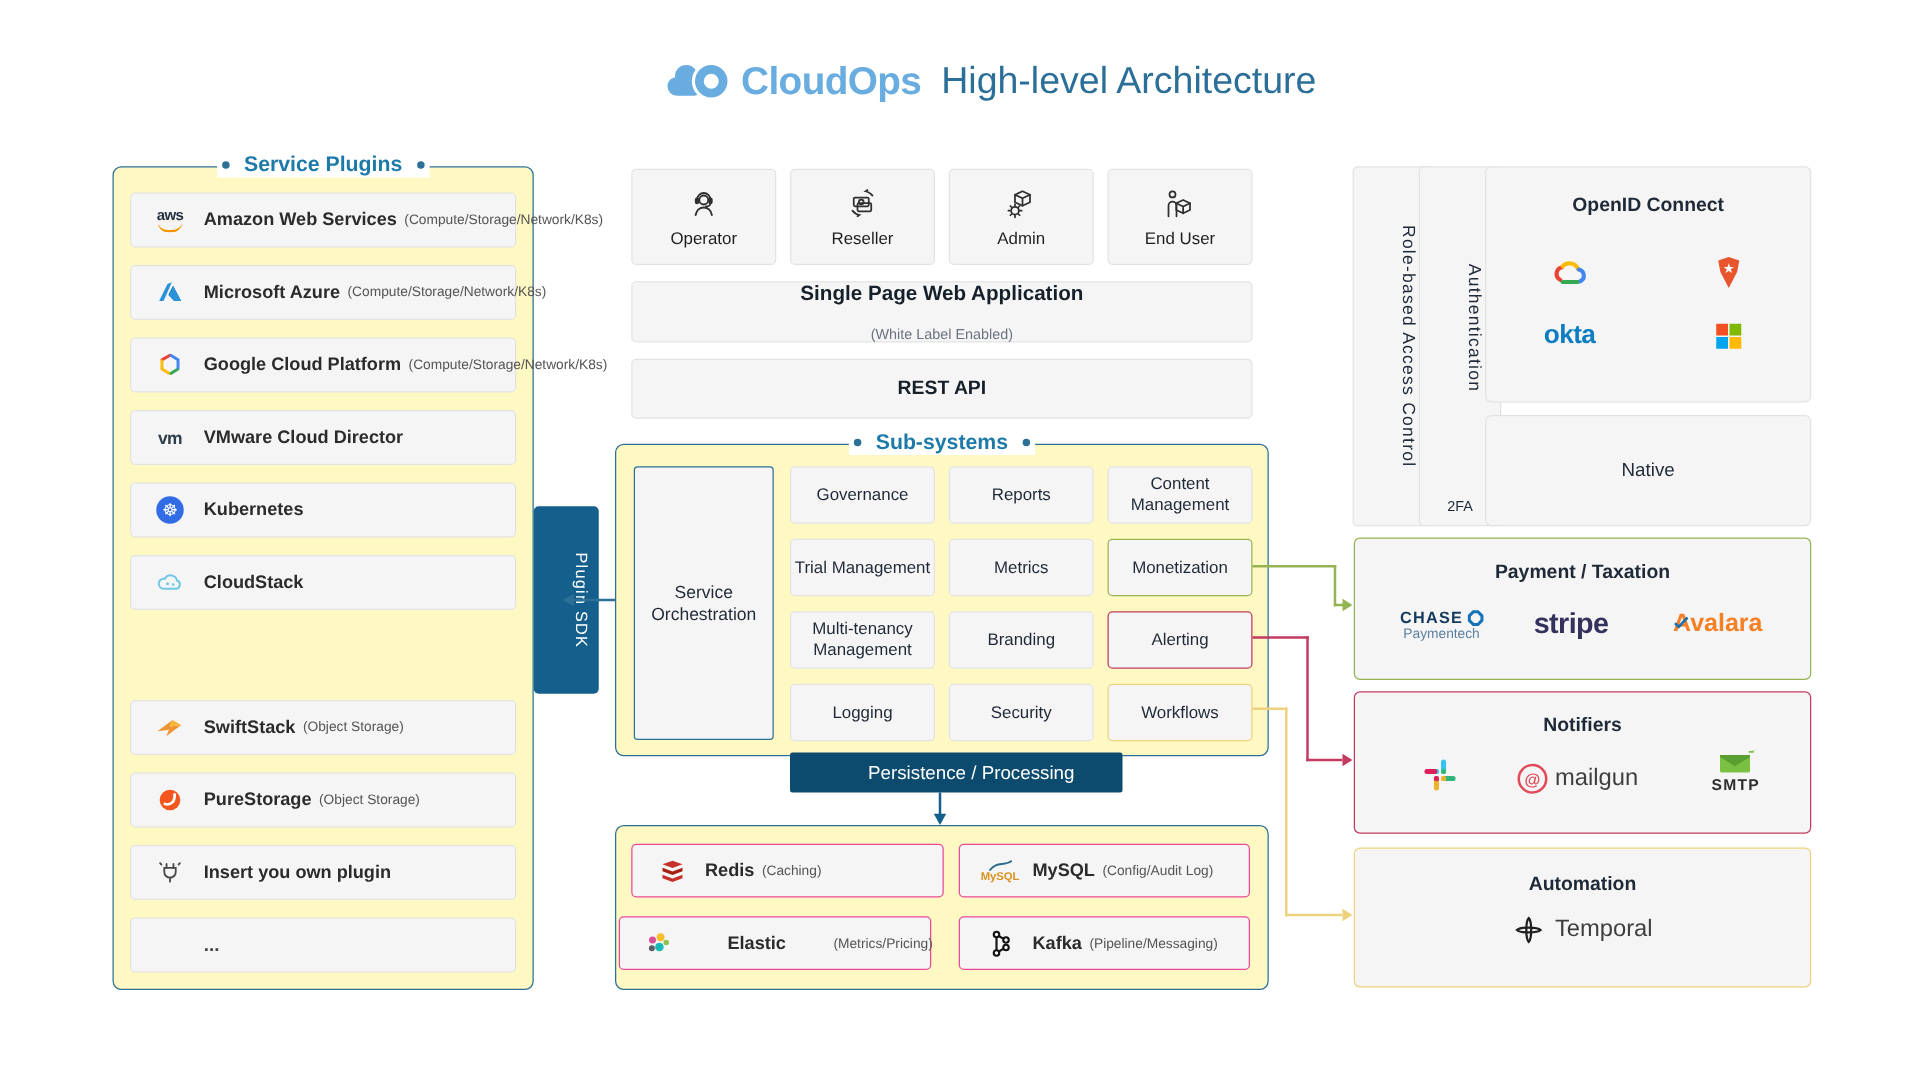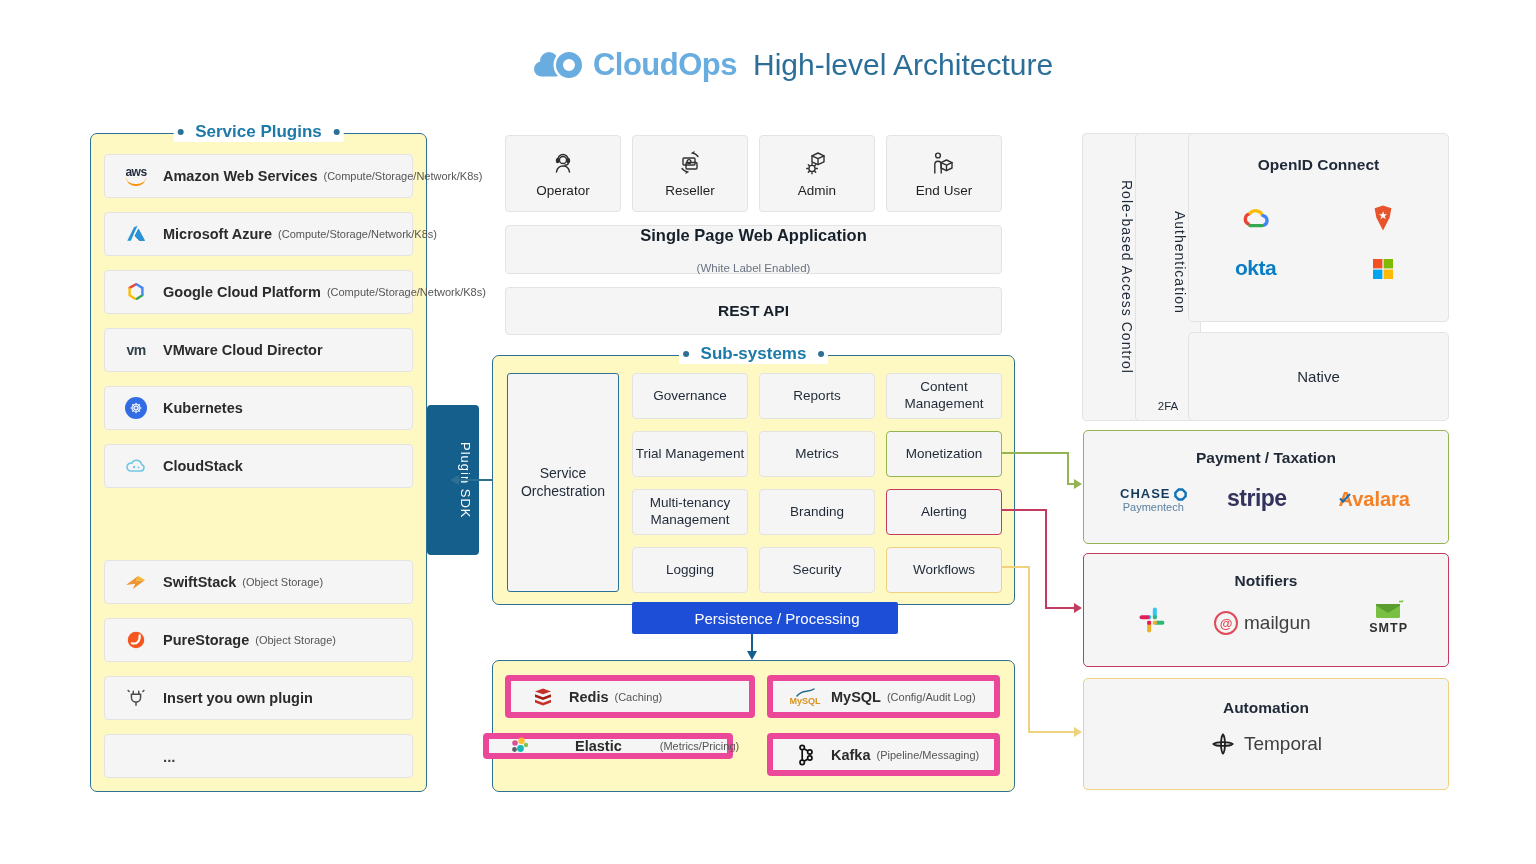--- a/index.html
+++ b/index.html
@@ -31,21 +31,21 @@
   .plugin-name{font-size:14.5px;font-weight:600;color:#2b2b2b;margin-left:12px;white-space:nowrap;}
   .plugin-note{font-size:11px;color:#555;margin-left:6px;white-space:nowrap;}
 
   
   .vbar-dark{background:#145f8c;border-radius:4px;color:#fff;display:flex;align-items:center;justify-content:center;}
   .vtext{writing-mode:vertical-rl;text-orientation:mixed;letter-spacing:1px;}
   .vbar-light{background:#f5f5f5;border:1px solid #e3e3e3;border-radius:4px;
     display:flex;align-items:center;justify-content:center;color:#1f2937;}
 
   
-  .banner{background:#1d4ed8;color:#fff;display:flex;align-items:center;justify-content:center;
+  .banner{background:#0c4a6e;color:#fff;display:flex;align-items:center;justify-content:center;
     font-size:15px;font-weight:500;border-radius:2px;}
 
   
   .seg{position:absolute;}
   .arrow-right{width:0;height:0;border-top:5px solid transparent;border-bottom:5px solid transparent;}
   .arrow-left{width:0;height:0;border-top:5px solid transparent;border-bottom:5px solid transparent;}
   .arrow-down{width:0;height:0;border-left:5.5px solid transparent;border-right:5.5px solid transparent;}
 
   
   .panel{position:absolute;background:#f5f5f5;border:1px solid #e3e3e3;border-radius:5px;}
@@ -74,21 +74,21 @@
   .mysql-logo .m-txt{font-size:9px;font-weight:700;color:#d9931f;}
   .aws-wrap{display:flex;flex-direction:column;align-items:center;line-height:1;}
   .aws-txt{font-size:12px;font-weight:700;color:#232f3e;letter-spacing:-0.5px;}
   .aws-smile{width:20px;height:7px;border-bottom:2.2px solid #f79400;border-radius:0 0 10px 10px;margin-top:-1px;}
   .vm-txt{font-size:14px;font-weight:800;color:#30404a;letter-spacing:-0.5px;}
   .k8s{width:22px;height:22px;border-radius:50%;background:#326ce5;color:#fff;font-size:14px;
     display:flex;align-items:center;justify-content:center;}
   .dots-txt{font-size:15px;font-weight:600;color:#444;}
   .item-name{font-size:14.5px;font-weight:600;color:#2b2b2b;}
   .item-note{font-size:11px;color:#555;margin-left:6px;}
-  .data-cell{position:absolute;background:#f5f5f5;border:6px solid #ec4899;border-radius:4px;
+  .data-cell{position:absolute;background:#f5f5f5;border:1px solid #ec4899;border-radius:4px;
     display:flex;align-items:center;padding-left:18px;box-sizing:border-box;}
   .data-ic{width:28px;display:flex;justify-content:center;margin-right:12px;}
   .actor{display:flex;flex-direction:column;align-items:center;justify-content:center;gap:6px;}
   .actor-label{font-size:13.5px;color:#1f1f1f;}
   svg{display:block;}
 </style>
 </head>
 <body>
 
 <div class="canvas">
@@ -363,21 +363,21 @@
         <svg width="20" height="9" viewBox="0 0 20 9">
             <path d="M2 8C7 1 13 5 19 1" stroke="#2a6a8a" stroke-width="1.5" fill="none" stroke-linecap="round"></path>
           </svg>
         <span class="m-txt">MySQL</span>
       </span>
     </span>
     <span class="item-name">MySQL</span>
     <span class="item-note">(Config/Audit Log)</span>
   </div>
 
-  <div class="data-cell" style="left:483px;top:733px;width:250px;height:26px;gap:32px;">
+  <div class="data-cell" style="left:495px;top:733px;width:250px;height:43px;gap:32px;">
     <span class="data-ic">
       <svg width="24" height="22" viewBox="0 0 24 22">
         <circle cx="8" cy="8" r="2.8" fill="#d94f9a"></circle>
         <circle cx="14.5" cy="5.8" r="3.2" fill="#fdbf2d"></circle>
         <circle cx="7.5" cy="14.5" r="2.4" fill="#5b5f66"></circle>
         <circle cx="13.5" cy="13.5" r="3.4" fill="#18bab9"></circle>
         <circle cx="19" cy="10" r="2.2" fill="#8bc34a"></circle>
       </svg>
     </span>
     <span class="item-name">Elastic</span>

